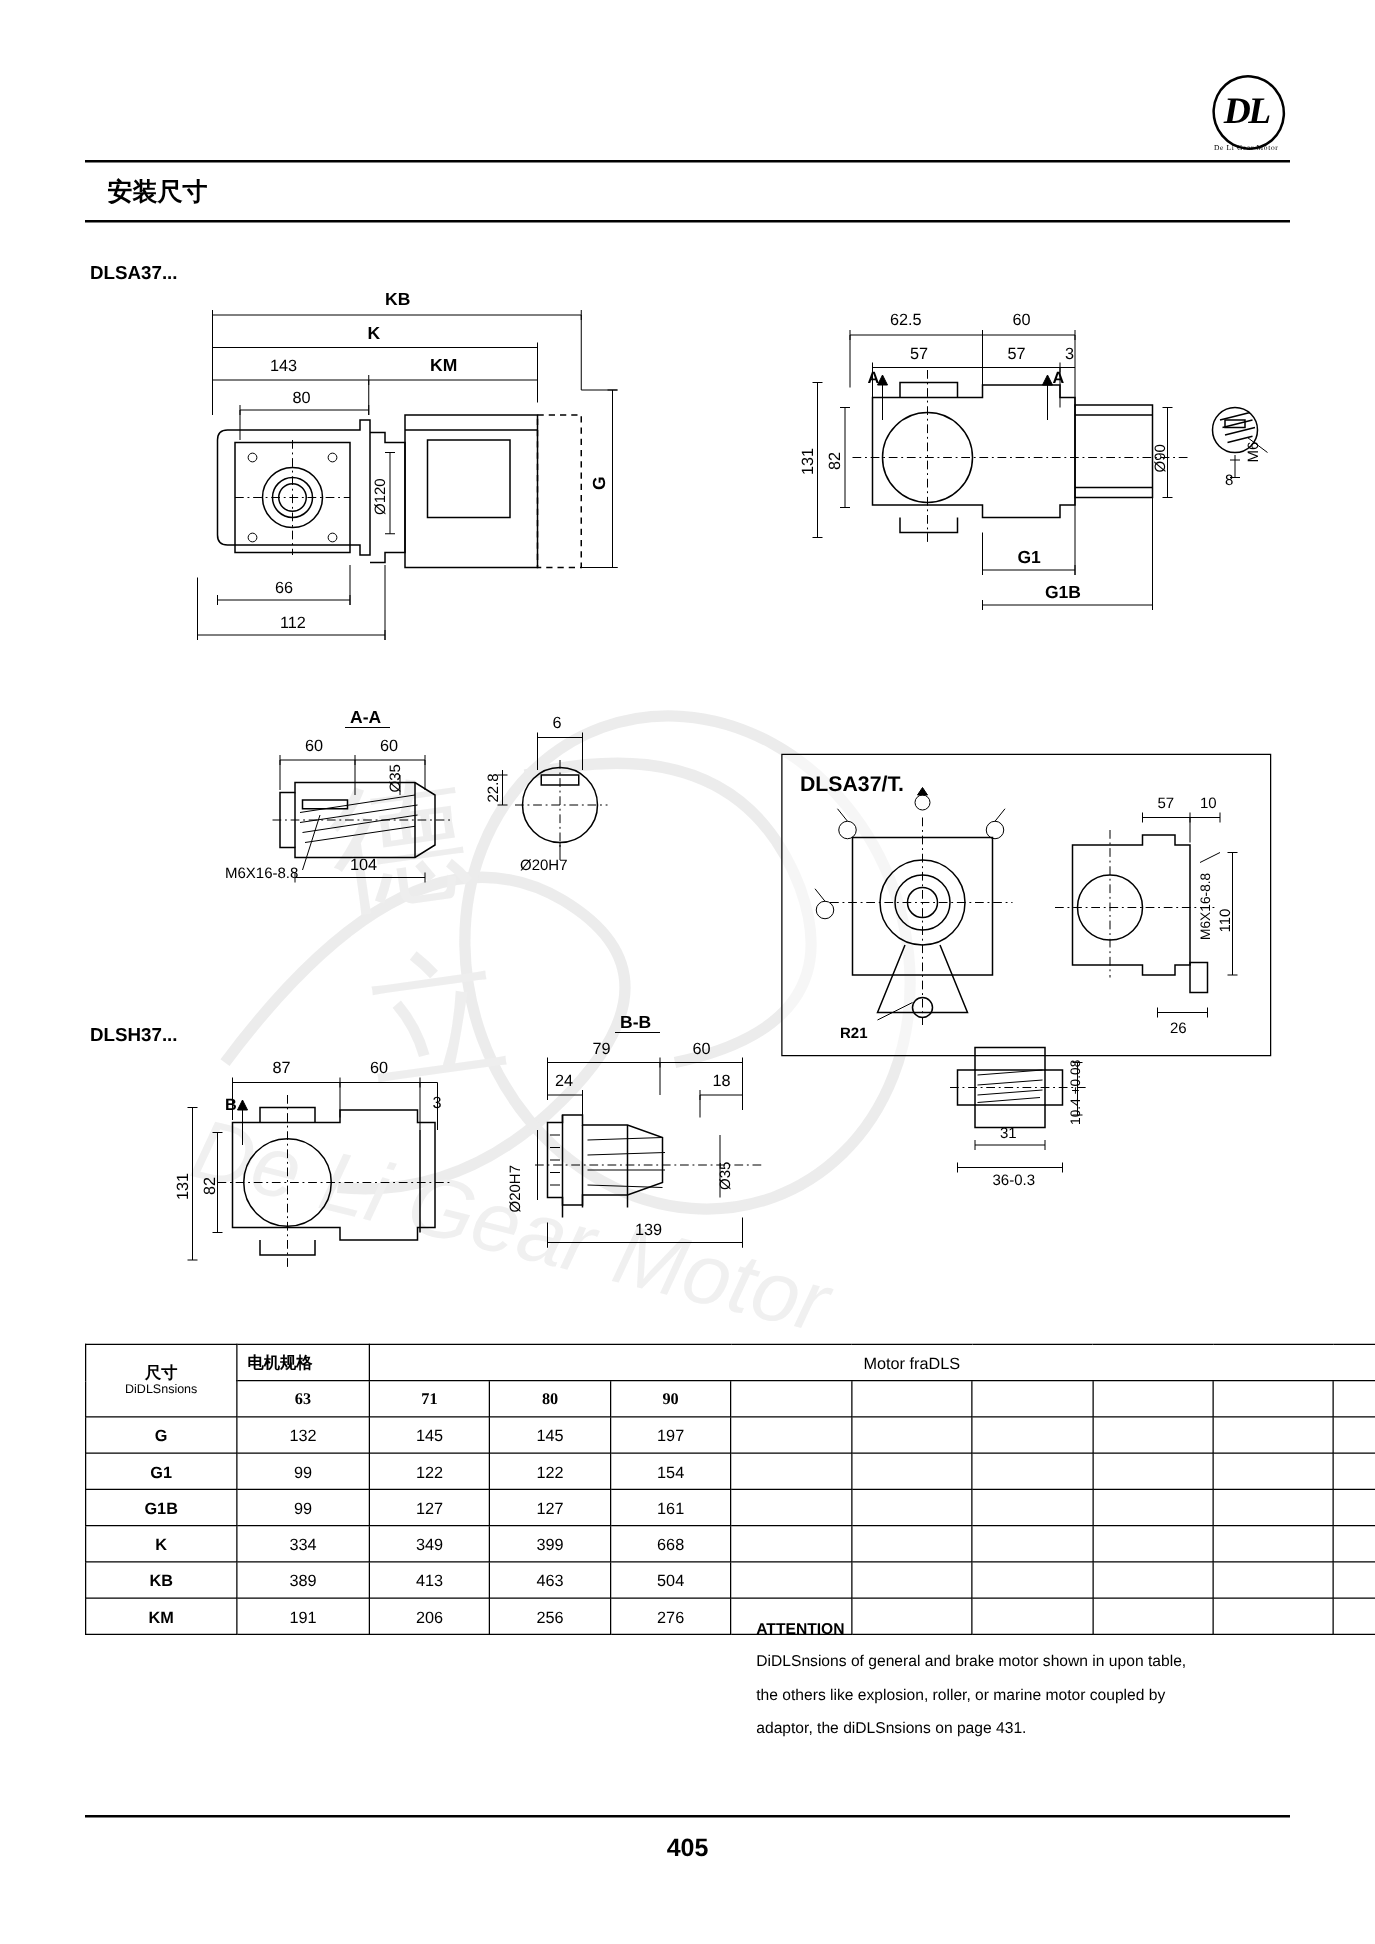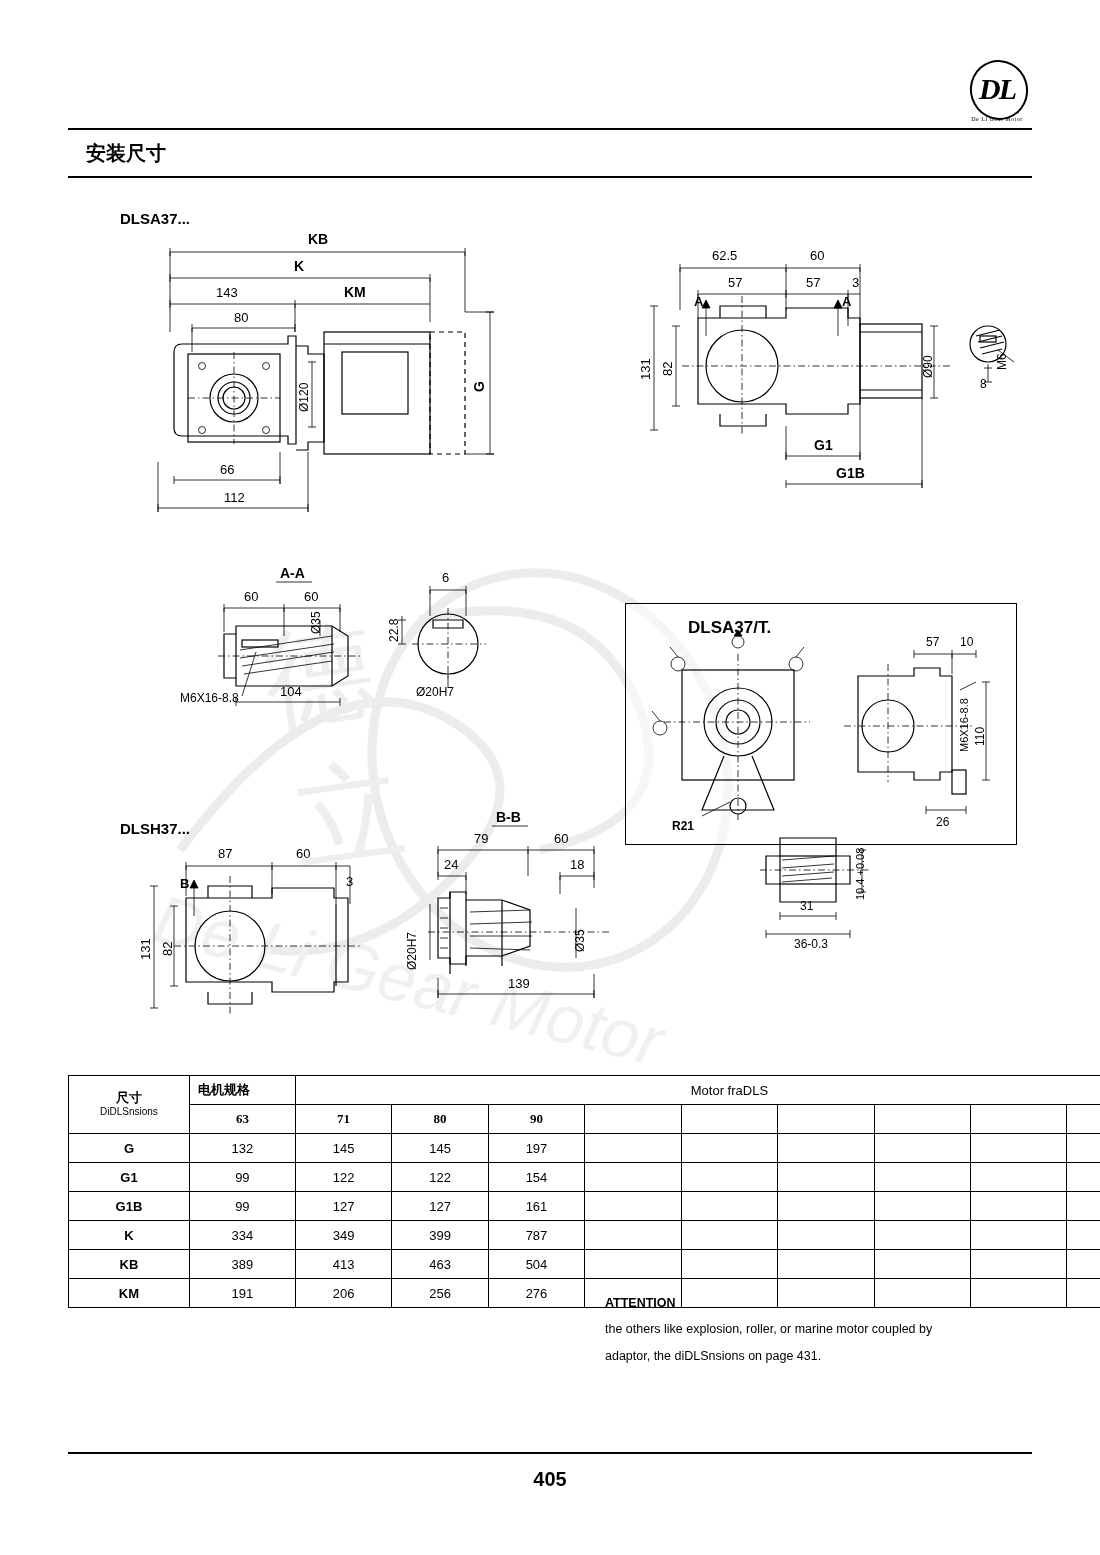--- a/index.html
+++ b/index.html
@@ -51,21 +51,21 @@
 
   
   .watermark{
     position:absolute;left:120px;top:520px;width:860px;height:560px;
     pointer-events:none;opacity:.35;
   }
 
   
   .drawings{position:absolute;left:0;top:190px;width:1100px;height:860px;}
 
-  .lbl{position:absolute;font-size:15px;font-weight:bold;margin-left:48px;}
+  .lbl{position:absolute;font-size:15px;font-weight:bold;}
 
   
   .inset{
     position:absolute;left:625px;top:413px;width:390px;height:240px;
     border:1.5px solid #000;background:rgba(255,255,255,.55);
   }
 
   
   .tbl{position:absolute;left:68px;top:1075px;width:1096px;border-collapse:collapse;}
   .tbl td,.tbl th{
@@ -629,21 +629,21 @@
         <td></td>
         <td></td>
         <td></td>
       </tr>
 
       <tr>
         <td class="bold">K</td>
         <td>334</td>
         <td>349</td>
         <td>399</td>
-        <td>787</td>
+        <td>668</td>
         <td></td>
         <td></td>
         <td></td>
         <td></td>
         <td></td>
         <td></td>
       </tr>
 
       <tr>
         <td class="bold">KB</td>
@@ -671,20 +671,21 @@
         <td></td>
         <td></td>
         <td></td>
       </tr>
     </tbody>
   </table>
 
 
   <div class="notes-r">
     <div class="hd">ATTENTION</div>
+    <div>DiDLSnsions of general and brake motor shown in upon table,</div>
     <div>the others like explosion, roller, or marine motor coupled by</div>
     <div>adaptor, the diDLSnsions on page 431.</div>
   </div>
 
   <div class="rule bottom"></div>
   <div class="page-no">405</div>
 
 </div>
 
 </body></html>

